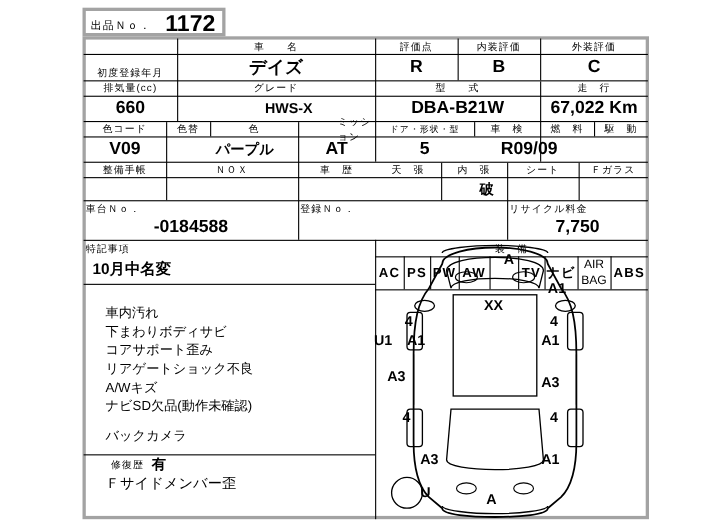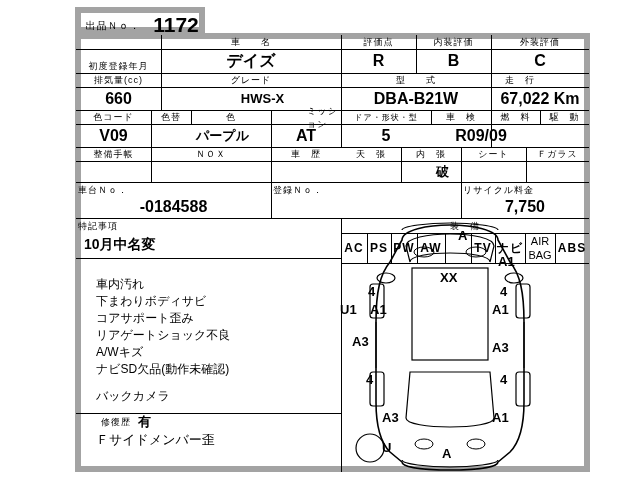--- a/index.html
+++ b/index.html
@@ -9,21 +9,21 @@
     font-family:"Liberation Sans","DejaVu Sans",sans-serif;
     color:#000;
     overflow:hidden;
   }
   #sheet{
     position:relative;
     width:640px;height:480px;
     box-sizing:border-box;
   }
   .bx{position:absolute;box-sizing:border-box;}
-  .bd{border:6px solid #a3a3a3;}
+  .bd{border:3px solid #a3a3a3;}
   .lbl{font-size:9px;letter-spacing:1px;display:flex;align-items:center;justify-content:center;}
   .val{font-size:16px;font-weight:bold;display:flex;align-items:center;justify-content:center;}
   .val-sm{font-size:13px;font-weight:bold;display:flex;align-items:center;justify-content:center;padding-left:23px;}
   .lft{justify-content:flex-start;padding-left:6px;}
   .hline{position:absolute;border-top:1px solid #000;}
   .vline{position:absolute;border-left:1px solid #000;}
   .free{font-size:12px;line-height:17px;}
   
   #car{position:absolute;left:340px;top:222px;width:250px;height:250px;}
   .mark{position:absolute;font-size:13px;font-weight:bold;}
@@ -51,21 +51,21 @@
   <div class="bx val" style="left:161px;top:49px;width:180px;height:24px;">デイズ</div>
   <div class="bx val" style="left:341px;top:49px;width:75px;height:24px;">R</div>
   <div class="bx val" style="left:416px;top:49px;width:75px;height:24px;">B</div>
   <div class="bx val" style="left:491px;top:49px;width:98px;height:24px;">C</div>
 
   <div class="hline" style="left:76px;top:73px;width:513px;"></div>
 
   <div class="bx lbl" style="left:76px;top:74px;width:85px;height:13px;">排気量(cc)</div>
   <div class="bx lbl" style="left:161px;top:74px;width:180px;height:13px;">グレード</div>
   <div class="bx lbl" style="left:341px;top:74px;width:150px;height:13px;">型　　式</div>
-  <div class="bx lbl" style="left:471px;top:74px;width:98px;height:13px;">走　行</div>
+  <div class="bx lbl" style="left:491px;top:74px;width:98px;height:13px;">走　行</div>
 
   <div class="hline" style="left:76px;top:87px;width:513px;"></div>
 
   <div class="bx val" style="left:76px;top:87px;width:85px;height:23px;">660</div>
   <div class="bx val-sm" style="left:161px;top:87px;width:180px;height:23px;">HWS-X</div>
   <div class="bx val" style="left:341px;top:87px;width:150px;height:23px;">DBA-B21W</div>
   <div class="bx val" style="left:491px;top:87px;width:98px;height:23px;">67,022 Km</div>
 
   <div class="hline" style="left:76px;top:110px;width:513px;"></div>
 

